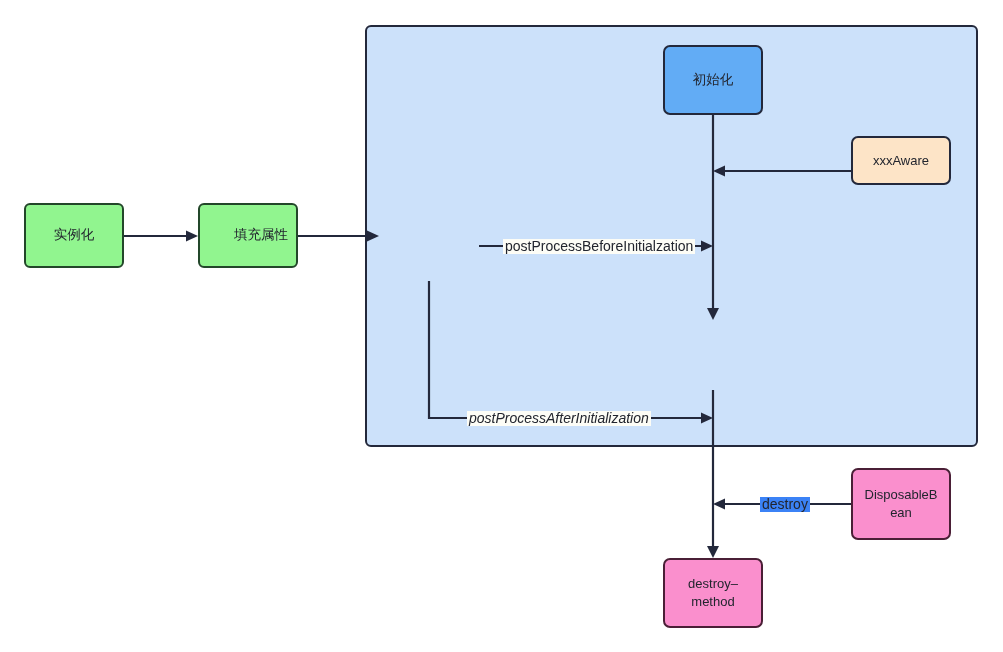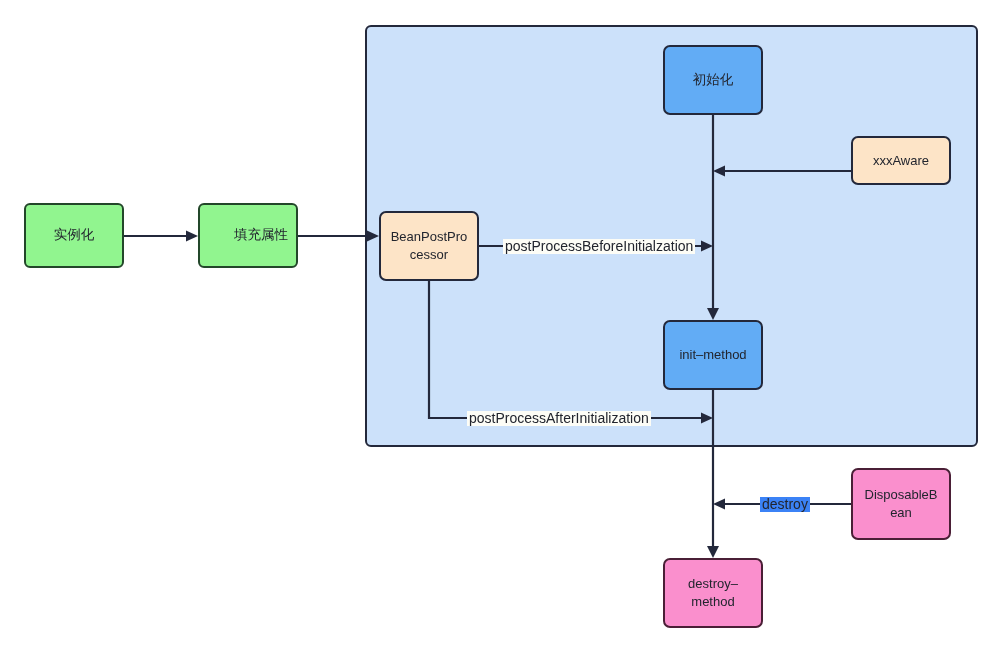--- a/index.html
+++ b/index.html
@@ -116,34 +116,31 @@
     <g>
       <path class="edge-path" d="M851,504 L721,504"></path>
       <polygon class="edge-head" points="713,504 725,498.5 725,509.5"></polygon>
     </g>
   </svg>
 
   <div class="node sharp cjk" style="left:24px; top:203px; width:100px; height:65px; background:#91F58F; border-color:#23472a;">实例化</div>
 
   <div class="node sharp cjk" style="left:198px; top:203px; width:100px; height:65px; background:#91F58F; border-color:#23472a;padding-left:32px;">填充属性</div>
 
-  <div class="node rounded" style="left:379px; top:211px; width:100px; height:70px; background:#FDE4C7; border-color:#23283b;">BeanPostPro
-cessor</div>
 
   <div class="node rounded cjk" style="left:663px; top:45px; width:100px; height:70px; background:#62ACF5; border-color:#23283b;">初始化</div>
 
   <div class="node rounded" style="left:851px; top:136px; width:100px; height:49px; background:#FDE4C7; border-color:#23283b;">xxxAware</div>
 
-  <div class="node rounded" style="left:663px; top:320px; width:100px; height:70px; background:#62ACF5; border-color:#23283b;">init–method</div>
 
   <div class="node rounded" style="left:663px; top:558px; width:100px; height:70px; background:#FA8FCD; border-color:#4a1f36;">destroy–
 method</div>
 
   <div class="node rounded" style="left:851px; top:468px; width:100px; height:72px; background:#FA8FCD; border-color:#4a1f36;">DisposableB
 ean</div>
 
   <div class="edge-label" style="left:503px; top:239px; background:#fdfdf6;">postProcessBeforeInitialzation</div>
 
-  <div class="edge-label" style="left:467px; top:411px; background:#fdfdf6;">postProcessAfterInitialization</div>
+  <div class="edge-label" style="left:467px; top:411px; background:#fdfdf6;font-style:italic;">postProcessAfterInitialization</div>
 
   <div class="edge-label" style="left:760px; top:497px; background:#3b82f6;">destroy</div>
 
 </div>
 
 </body></html>

